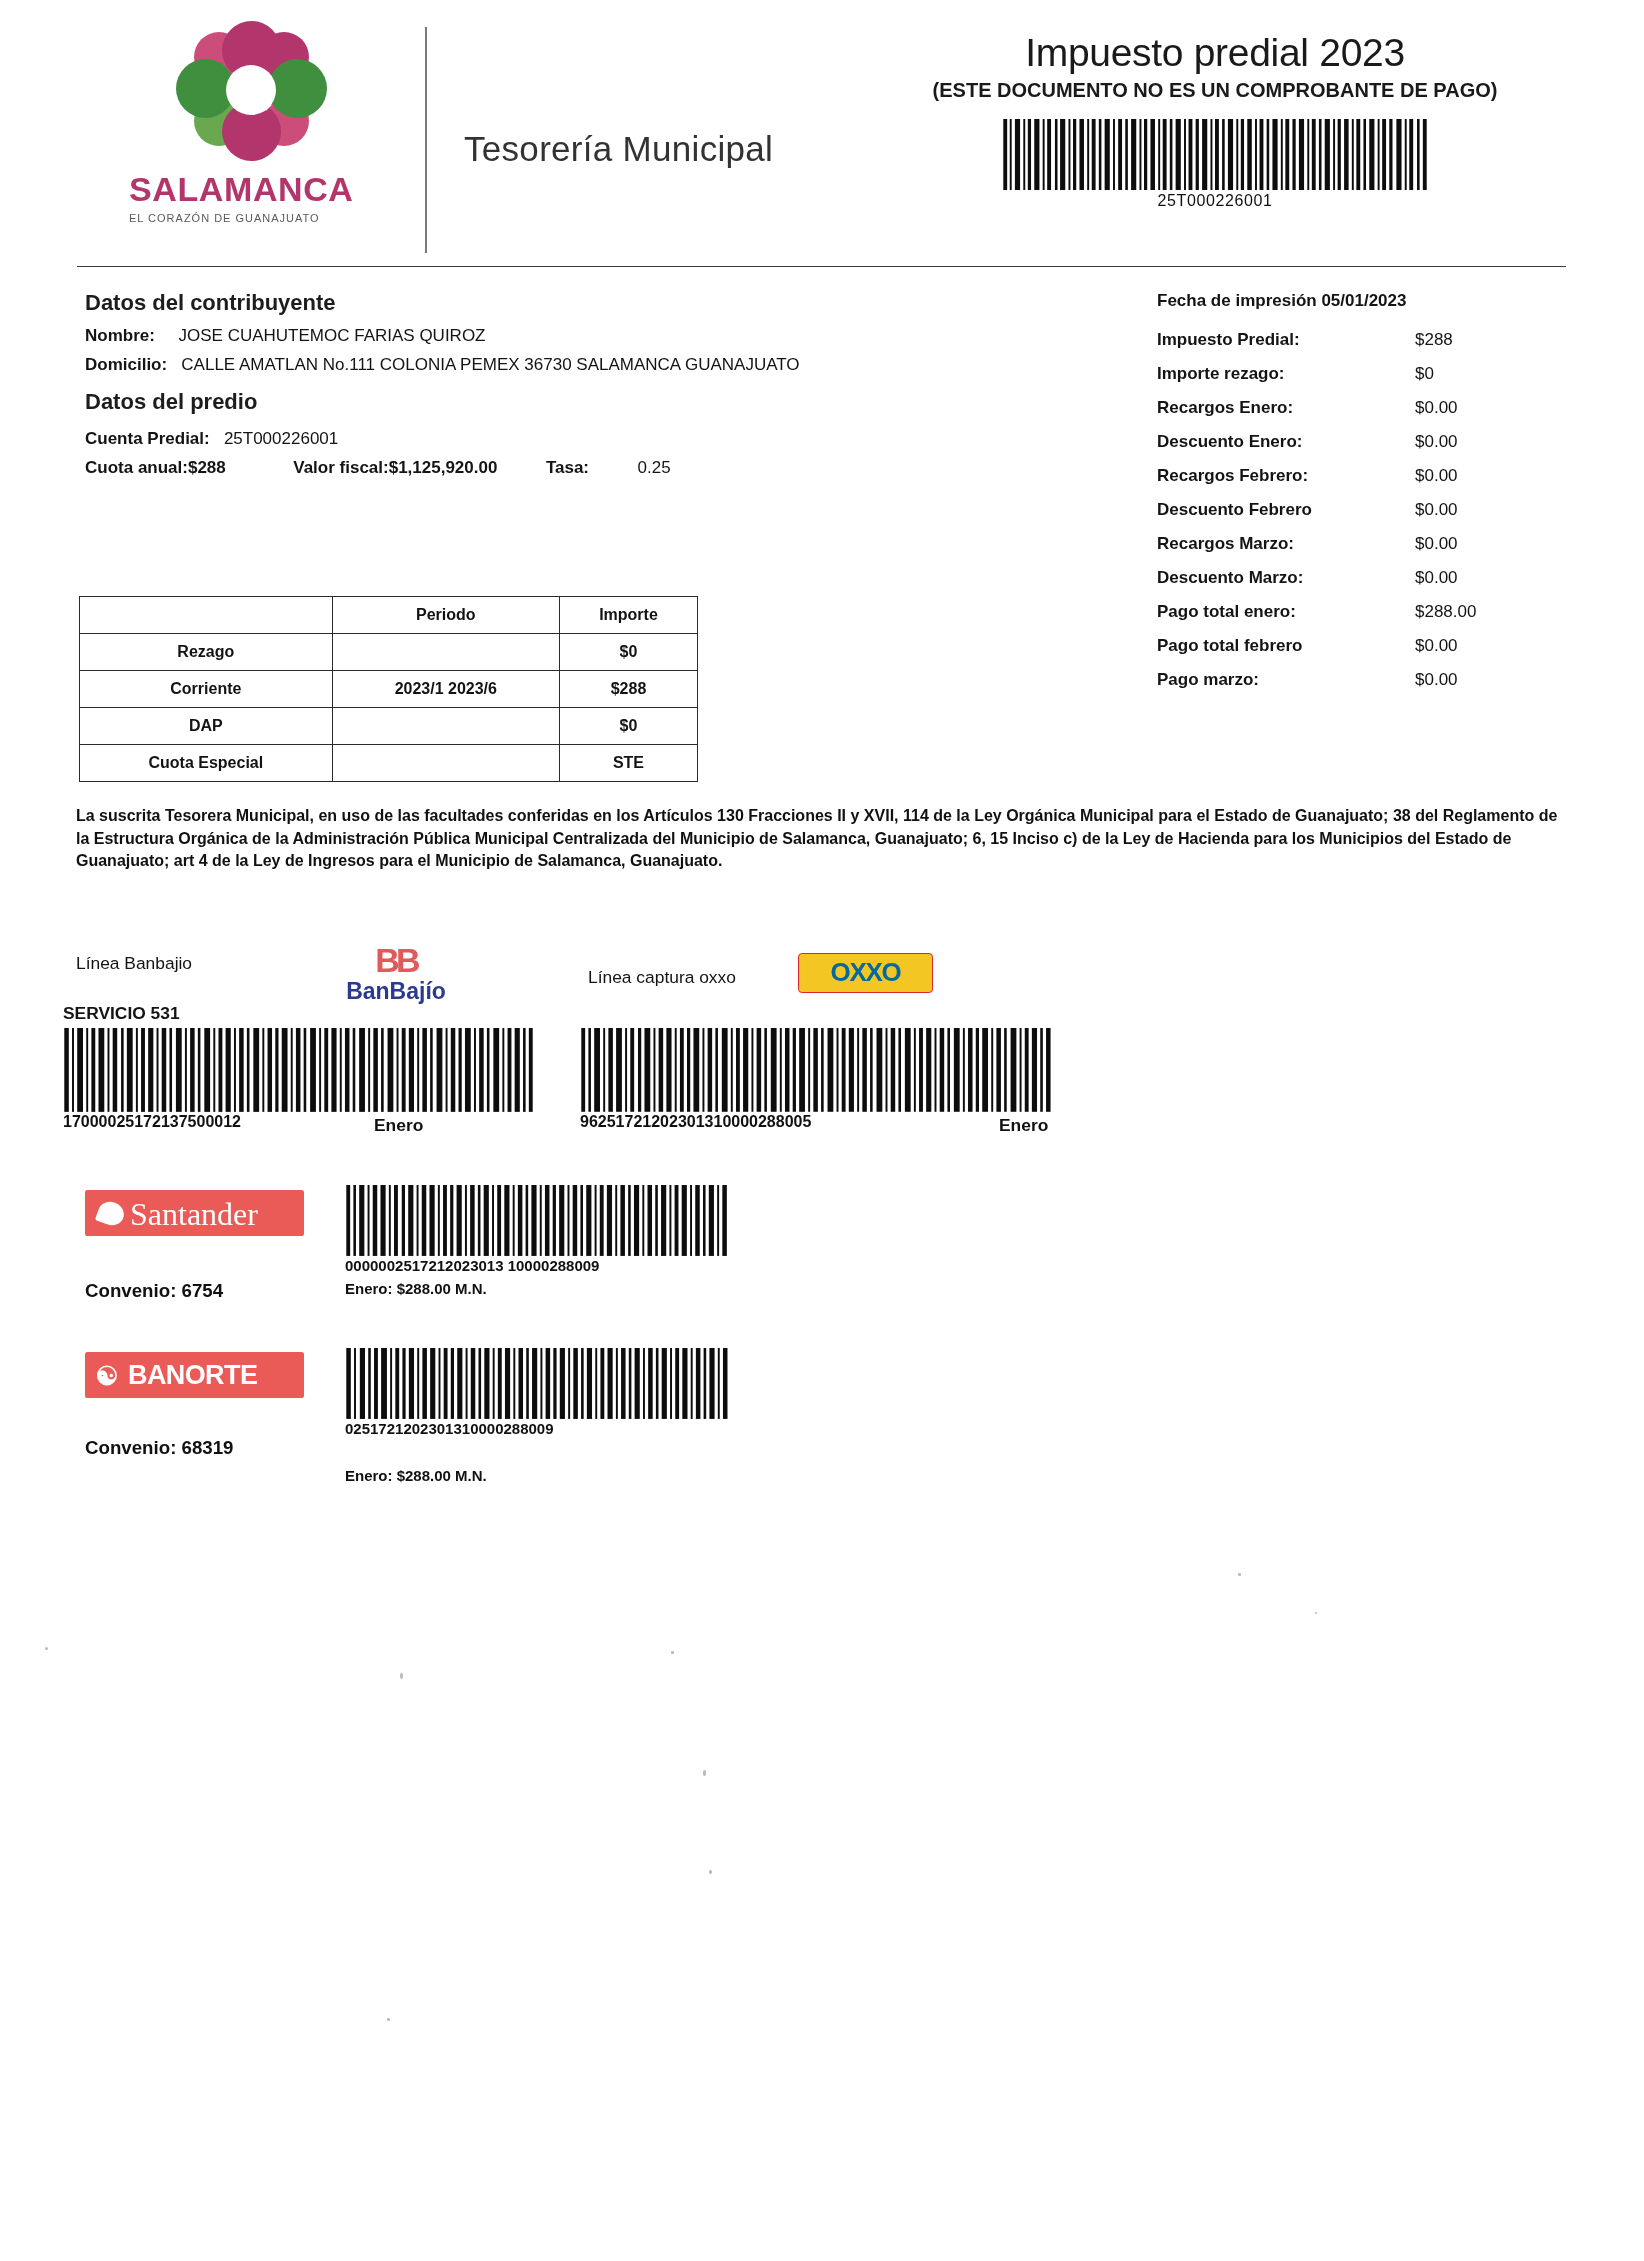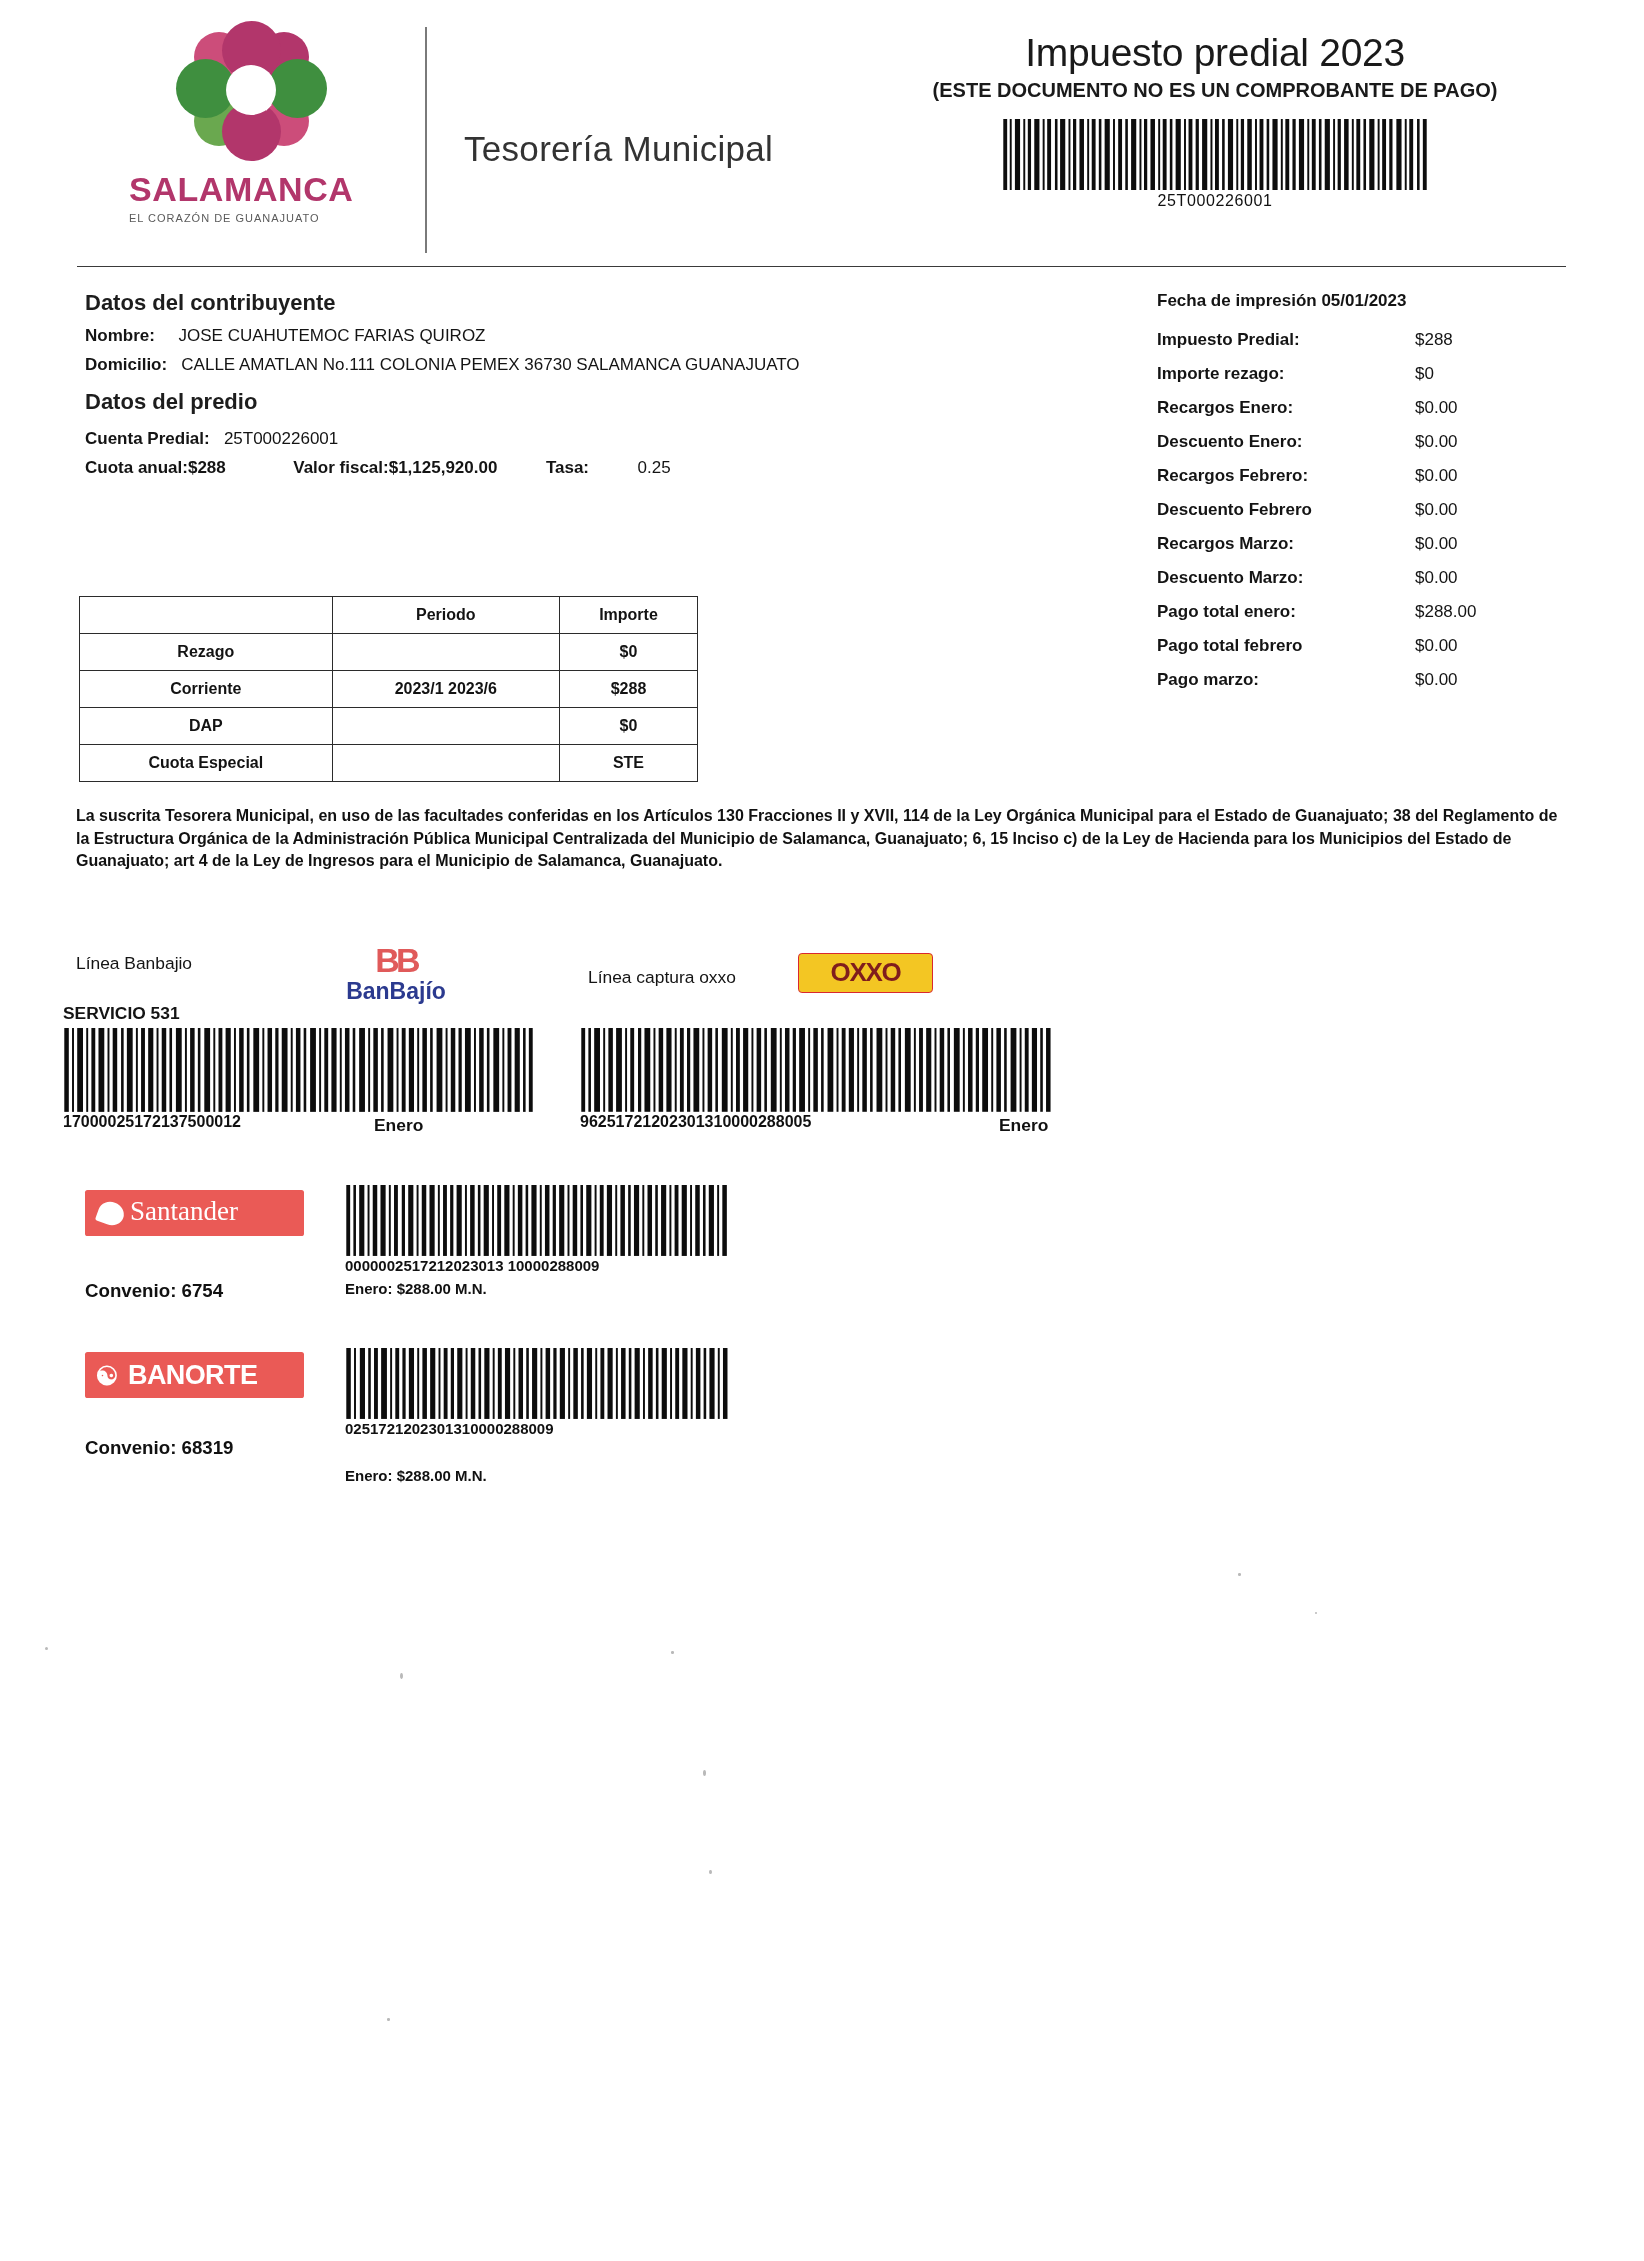--- a/index.html
+++ b/index.html
@@ -283,21 +283,21 @@
     box-sizing: border-box;
   }
   .oxxo-text {
     position: absolute;
     left: 0; top: 0;
     width: 100%;
     text-align: center;
     line-height: 36px;
     font-size: 26px;
     font-weight: bold;
-    color: #7f1d1d;
+    color: #0369a1;
     letter-spacing: -1.3px;
   }
 
   .barcode-box { position: absolute; }
   .bc-under {
     font-size: 16px;
     font-weight: bold;
     color: #111;
     margin-top: 1.3px;
     white-space: nowrap;
@@ -317,21 +317,21 @@
     box-sizing: border-box;
   }
   .santander-chip {
     background: #ea5a56;
   }
   .santander-text {
     position: absolute;
     left: 45px;
     top: 6.4px;
     font-family: "Liberation Serif", serif;
-    font-size: 27px;
+    font-size: 32px;
     color: #ffffff;
   }
   .santander-flame {
     position: absolute;
     left: 13px;
     top: 11.6px;
     width: 26px;
     height: 23px;
     background: #ffffff;
     border-radius: 50% 50% 50% 10%;

